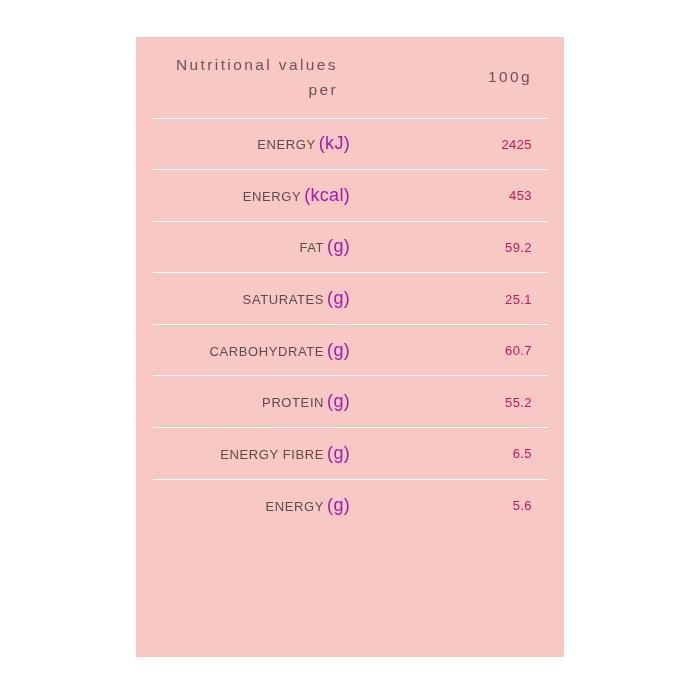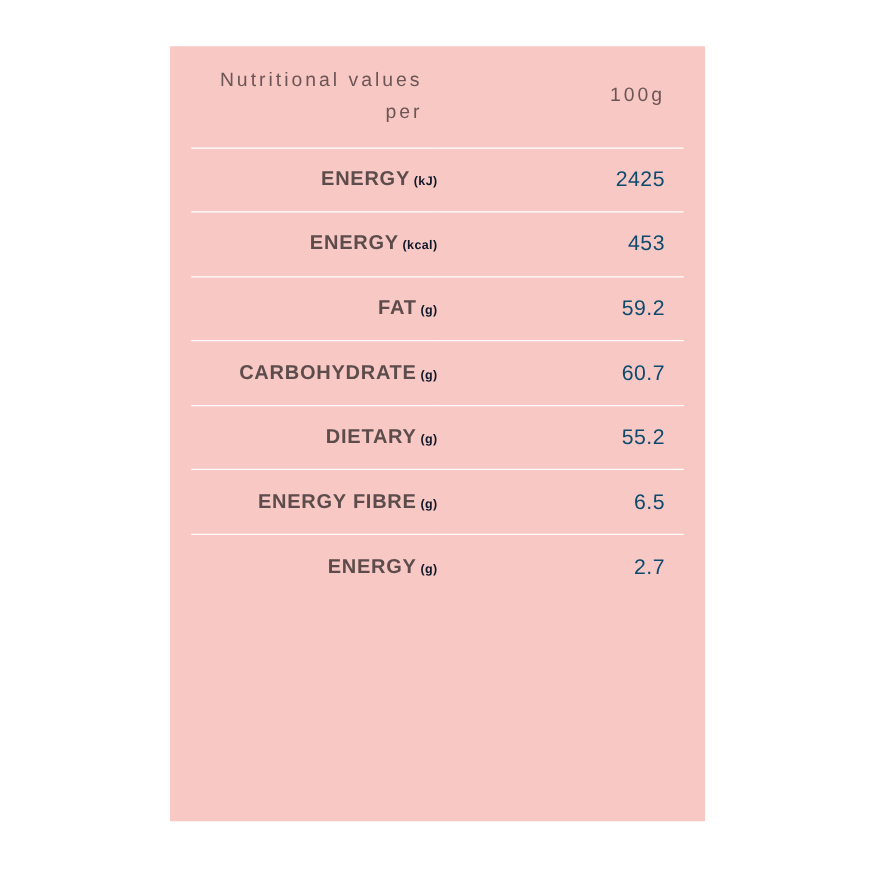--- a/index.html
+++ b/index.html
@@ -70,36 +70,34 @@
     max-width: 170px;
   }
   .header-value {
     font-size: 15.5px;
     letter-spacing: 2.4px;
     color: #6b5555;
   }
 
   
   .nutrient-name {
-    font-size: 16px;
+    font-size: 13px;
     letter-spacing: 0.6px;
     color: #5d4c4c;
-    font-weight: bold;
   }
   .nutrient-unit {
-    font-size: 10px;
+    font-size: 18px;
     letter-spacing: 0.3px;
-    color: #0f172a;
+    color: #a21caf;
     margin-left: 3px;
-    font-weight: bold;
   }
   .nutrient-value {
-    font-size: 17px;
+    font-size: 13px;
     letter-spacing: 0.4px;
-    color: #0c4a6e;
+    color: #be185d;
   }
 </style>
 </head>
 <body>
 
 <div class="stage">
   <div class="panel">
     <table class="table">
       <tbody>
         <tr class="row header-row">
@@ -131,53 +129,61 @@
 
         <tr class="row">
           <td class="cell-label">
             <span class="nutrient-name">FAT</span><span class="nutrient-unit">(g)</span>
           </td>
           <td class="cell-value">
             <span class="nutrient-value">59.2</span>
           </td>
         </tr>
 
+        <tr class="row">
+          <td class="cell-label">
+            <span class="nutrient-name">SATURATES</span><span class="nutrient-unit">(g)</span>
+          </td>
+          <td class="cell-value">
+            <span class="nutrient-value">25.1</span>
+          </td>
+        </tr>
 
         <tr class="row">
           <td class="cell-label">
             <span class="nutrient-name">CARBOHYDRATE</span><span class="nutrient-unit">(g)</span>
           </td>
           <td class="cell-value">
             <span class="nutrient-value">60.7</span>
           </td>
         </tr>
 
         <tr class="row">
           <td class="cell-label">
-            <span class="nutrient-name">DIETARY</span><span class="nutrient-unit">(g)</span>
+            <span class="nutrient-name">PROTEIN</span><span class="nutrient-unit">(g)</span>
           </td>
           <td class="cell-value">
             <span class="nutrient-value">55.2</span>
           </td>
         </tr>
 
         <tr class="row">
           <td class="cell-label">
             <span class="nutrient-name">ENERGY FIBRE</span><span class="nutrient-unit">(g)</span>
           </td>
           <td class="cell-value">
             <span class="nutrient-value">6.5</span>
           </td>
         </tr>
 
         <tr class="row">
           <td class="cell-label">
             <span class="nutrient-name">ENERGY</span><span class="nutrient-unit">(g)</span>
           </td>
           <td class="cell-value">
-            <span class="nutrient-value">2.7</span>
+            <span class="nutrient-value">5.6</span>
           </td>
         </tr>
 
       </tbody>
     </table>
   </div>
 </div>
 
 </body></html>

